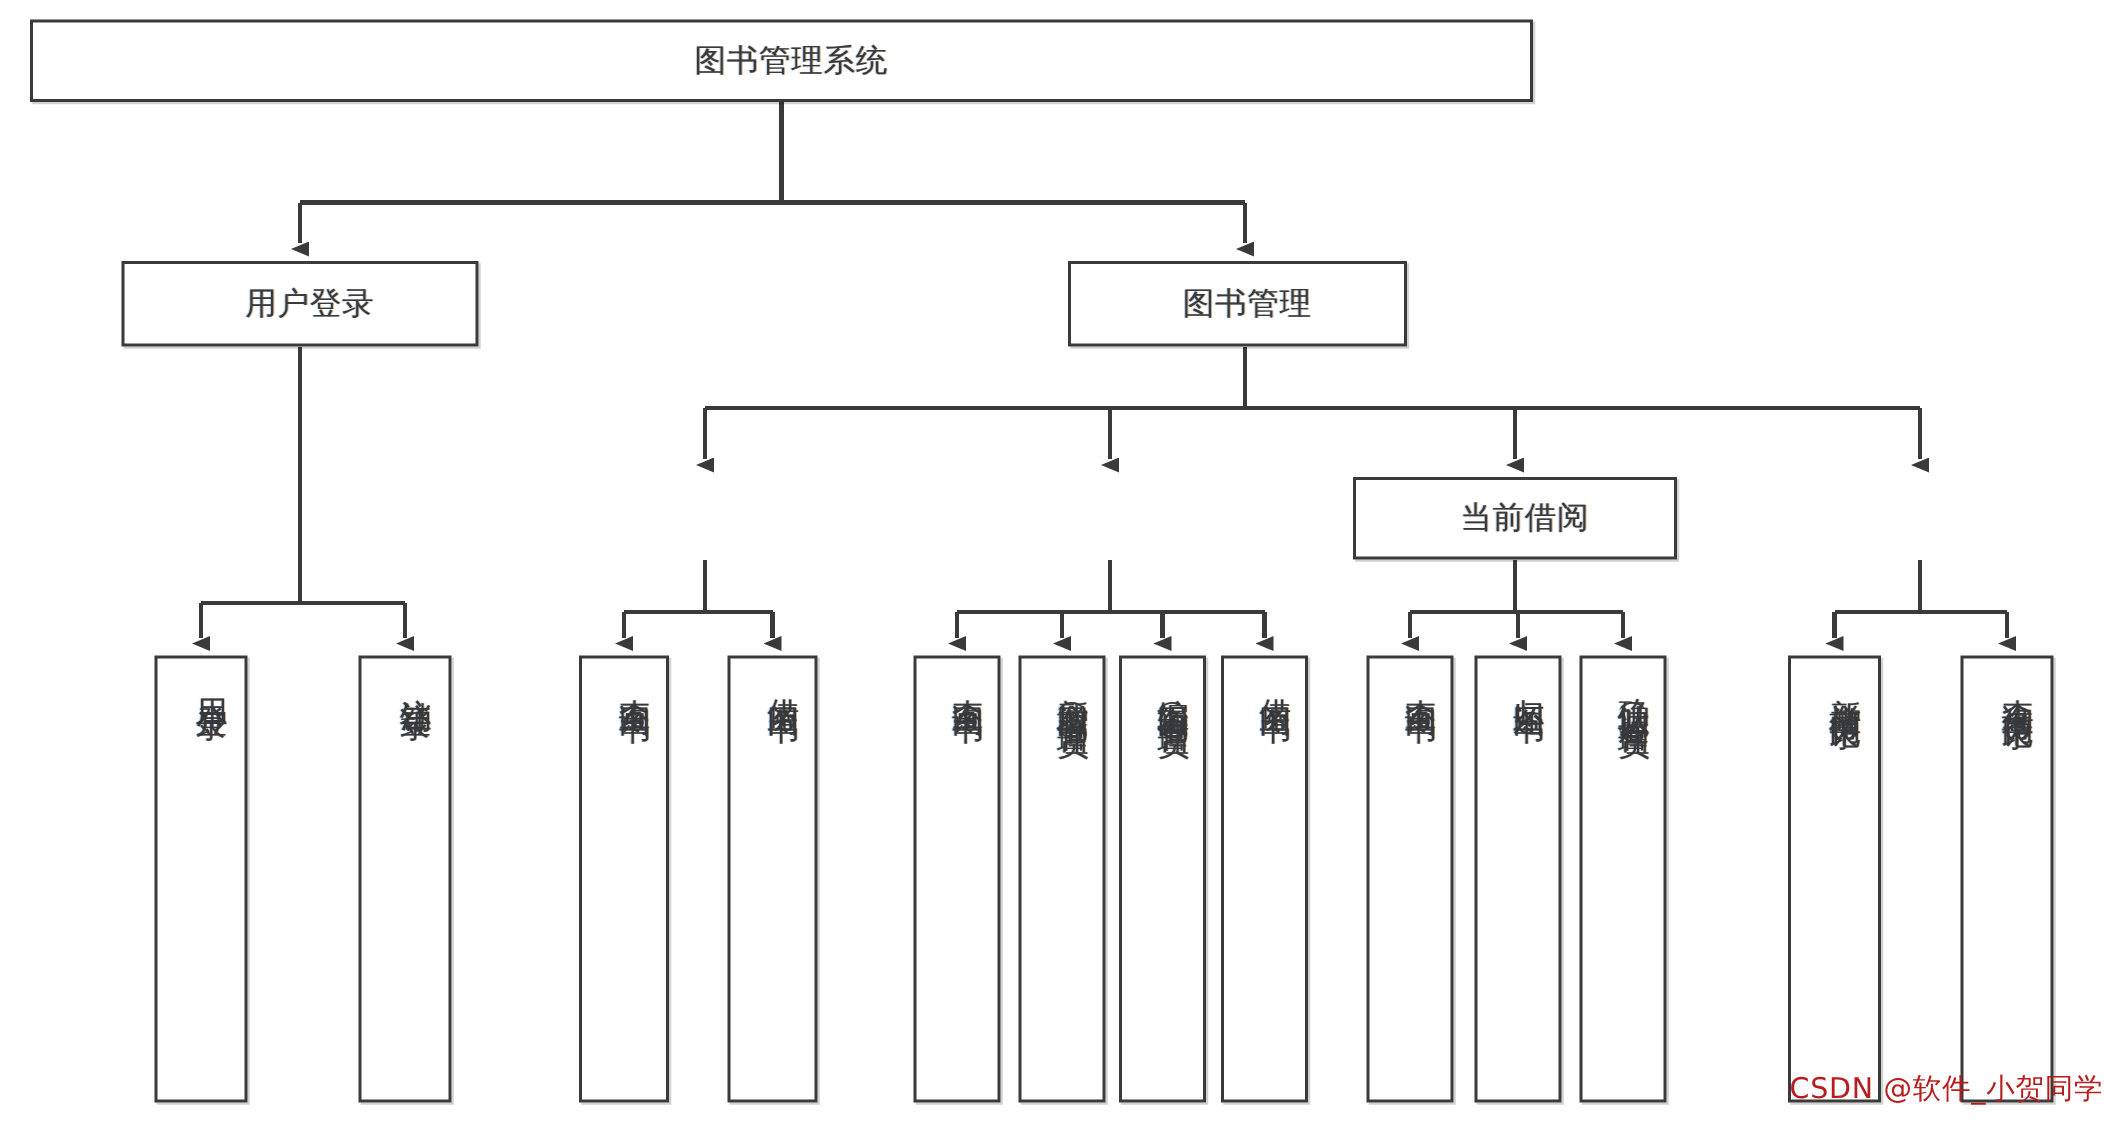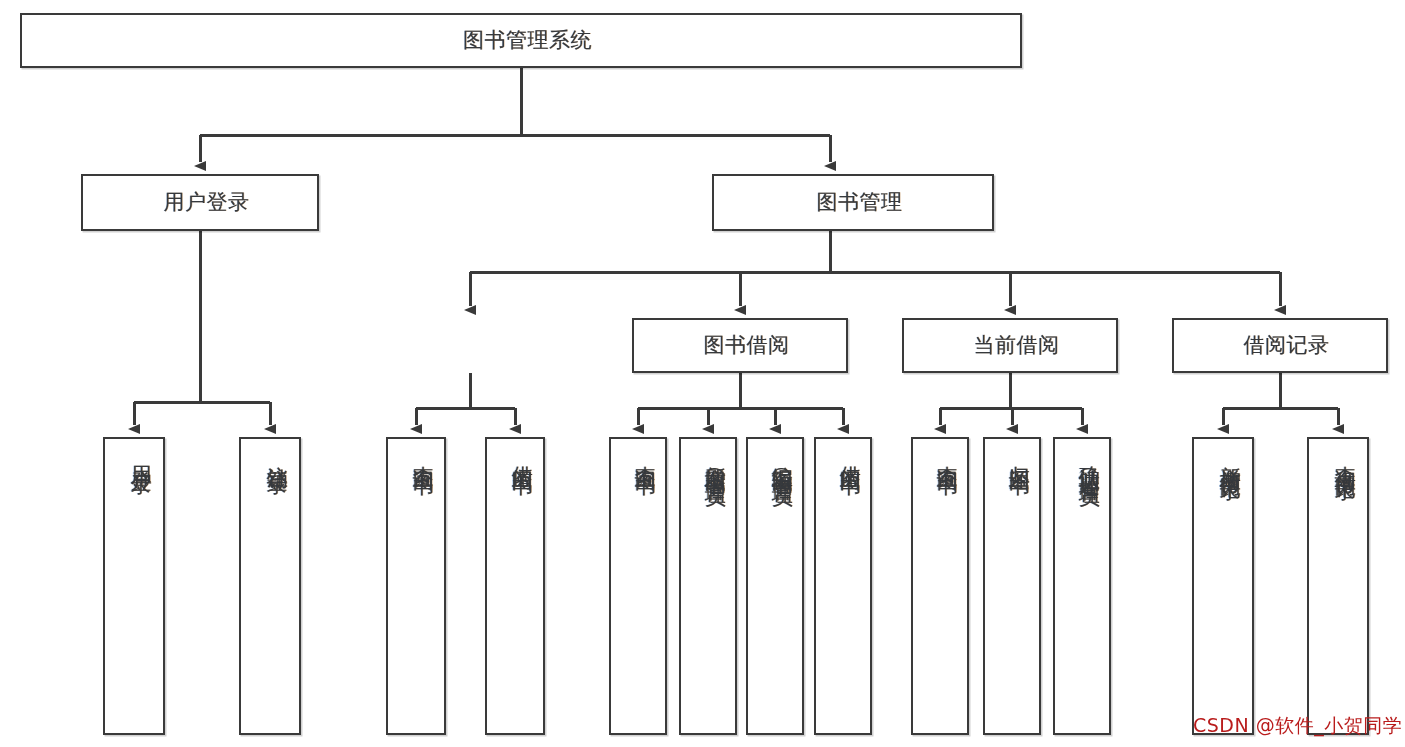--- a/index.html
+++ b/index.html
@@ -121,32 +121,26 @@
     </g>
   </svg>
 
   <div class="node" id="n-root" style="left: 20px; top: 13px; width: 1002px; height: 55px;">
     <span class="label">图书管理系统</span>
   </div>
 
   <div class="node" id="n-l1-0" style="left: 81px; top: 174px; width: 238px; height: 57px;">
     <span class="label">用户登录</span>
   </div>
-  <div class="node" id="n-l1-1" style="left: 712px; top: 174px; width: 282px; height: 57px;">
+  <div class="node" id="n-l1-1" style="left: 712px; top: 174px; width: 226px; height: 57px;">
     <span class="label">图书管理</span>
   </div>
 
-  <div class="node" id="n-l2-1" style="left: 632px; top: 318px; width: 216px; height: 55px;">
-    <span class="label">图书借阅</span>
-  </div>
   <div class="node" id="n-l2-2" style="left: 902px; top: 318px; width: 216px; height: 55px;">
     <span class="label">当前借阅</span>
-  </div>
-  <div class="node" id="n-l2-3" style="left: 1172px; top: 318px; width: 216px; height: 55px;">
-    <span class="label">借阅记录</span>
   </div>
 
   <div class="node leaf" id="n-lf-0" style="left: 103px; top: 437px; width: 62px; height: 298px;">
     <span class="label">用户登录</span>
   </div>
   <div class="node leaf" id="n-lf-1" style="left: 239px; top: 437px; width: 62px; height: 298px;">
     <span class="label">注销登录</span>
   </div>
   <div class="node leaf" id="n-lf-2" style="left: 386px; top: 437px; width: 60px; height: 298px;">
     <span class="label">查询图书</span>

